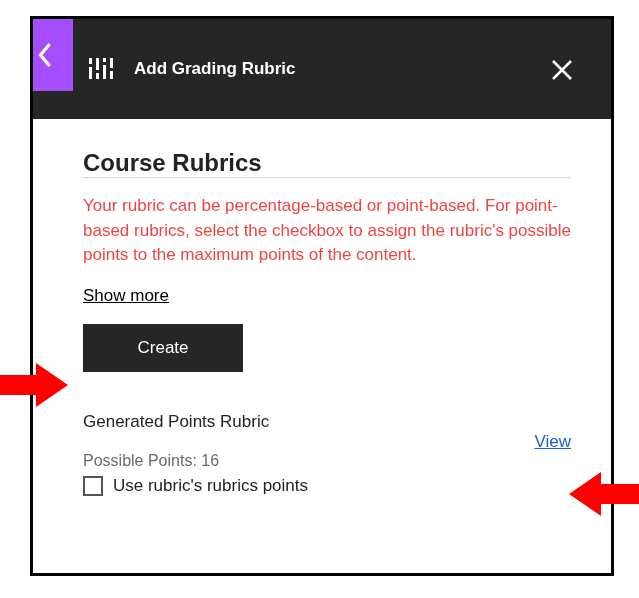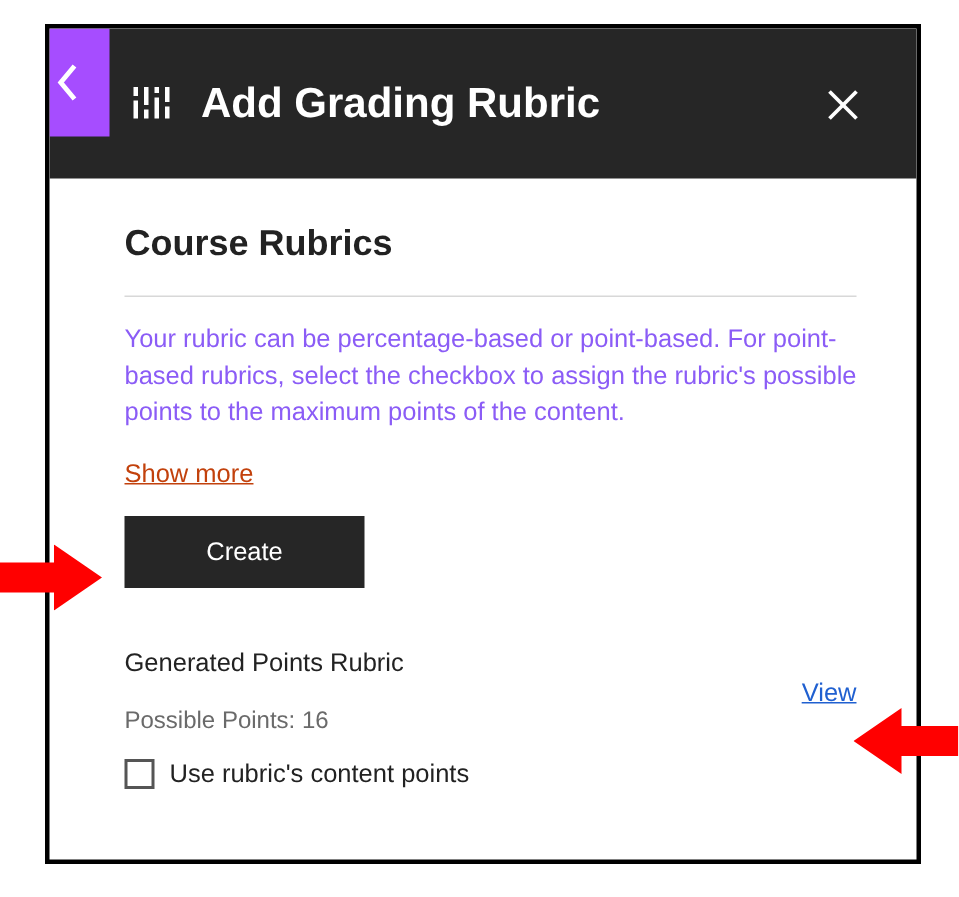--- a/index.html
+++ b/index.html
@@ -42,21 +42,21 @@
     height: 100px;
     background: #262626;
     color: #fff;
     display: flex;
     align-items: center;
     padding-left: 55px;
   }
   .header-icon { margin-right: 18px; display:flex; align-items:center; }
   .header-icon svg { width: 28px; height: 28px; }
   .header-title {
-    font-size: 28px;
+    font-size: 17px;
     font-weight: 600;
   }
   .close-btn {
     position: absolute;
     right: 34px;
     top: 36px;
     width: 30px;
     height: 30px;
     display:flex; align-items:center; justify-content:center;
     cursor:pointer;
@@ -65,35 +65,35 @@
   .body {
     position: absolute;
     left: 50px;
     right: 40px;
     top: 130px;
   }
   .section-title {
     font-size: 24px;
     font-weight: 700;
     color: #222;
-    margin-bottom: 20px;
+    margin-bottom: 0;
   }
   .divider {
     height: 1px;
     background: #d8d8d8;
     margin-bottom: 16px;
   }
   .description {
     font-size: 17px;
     line-height: 1.45;
-    color: #8b5cf6;
+    color: #ef4444;
     margin-bottom: 18px;
   }
   .show-more {
-    color: #c2410c;
+    color: #000000;
     text-decoration: underline;
     font-size: 17px;
     display: inline-block;
     margin-bottom: 18px;
     cursor:pointer;
   }
   .btn-row {
     display: flex;
     margin-bottom: 40px;
   }
@@ -102,21 +102,21 @@
     color: #fff;
     border: none;
     font-size: 17px;
     padding: 14px 0;
     width: 160px;
     text-align: center;
     cursor:pointer;
   }
   .rubric-row { position: relative; }
   .rubric-name { font-size: 17px; font-weight: 400; color:#222; margin-bottom:20px; }
-  .possible-points { font-size: 16px; color:#6a6a6a; margin-bottom:16px; }
+  .possible-points { font-size: 16px; color:#6a6a6a; margin-bottom:6px; }
   .links-row {
     position: absolute;
     right: 0;
     top: 20px;
     display: flex;
     align-items: flex-start;
     gap: 18px;
   }
   .link {
     color: #2060d0;
@@ -206,21 +206,21 @@
       </div>
 
       <div class="rubric-row">
         <div class="rubric-name">Generated Points Rubric</div>
         <div class="possible-points">Possible Points: 16</div>
         <div class="links-row">
           <a class="link">View</a>
         </div>
         <div class="checkbox-row">
           <div class="checkbox"></div>
-          <span class="checkbox-label">Use rubric's content points</span>
+          <span class="checkbox-label">Use rubric's rubrics points</span>
         </div>
       </div>
     </div>
   </div>
 
   <svg class="arrow-left" viewBox="0 0 70 44">
     <polygon class="arrow-shape" points="0,12 38,12 38,0 70,22 38,44 38,32 0,32"></polygon>
   </svg>
   <svg class="arrow-right" viewBox="0 0 70 44">
     <polygon class="arrow-shape" points="0,12 38,12 38,0 70,22 38,44 38,32 0,32"></polygon>

